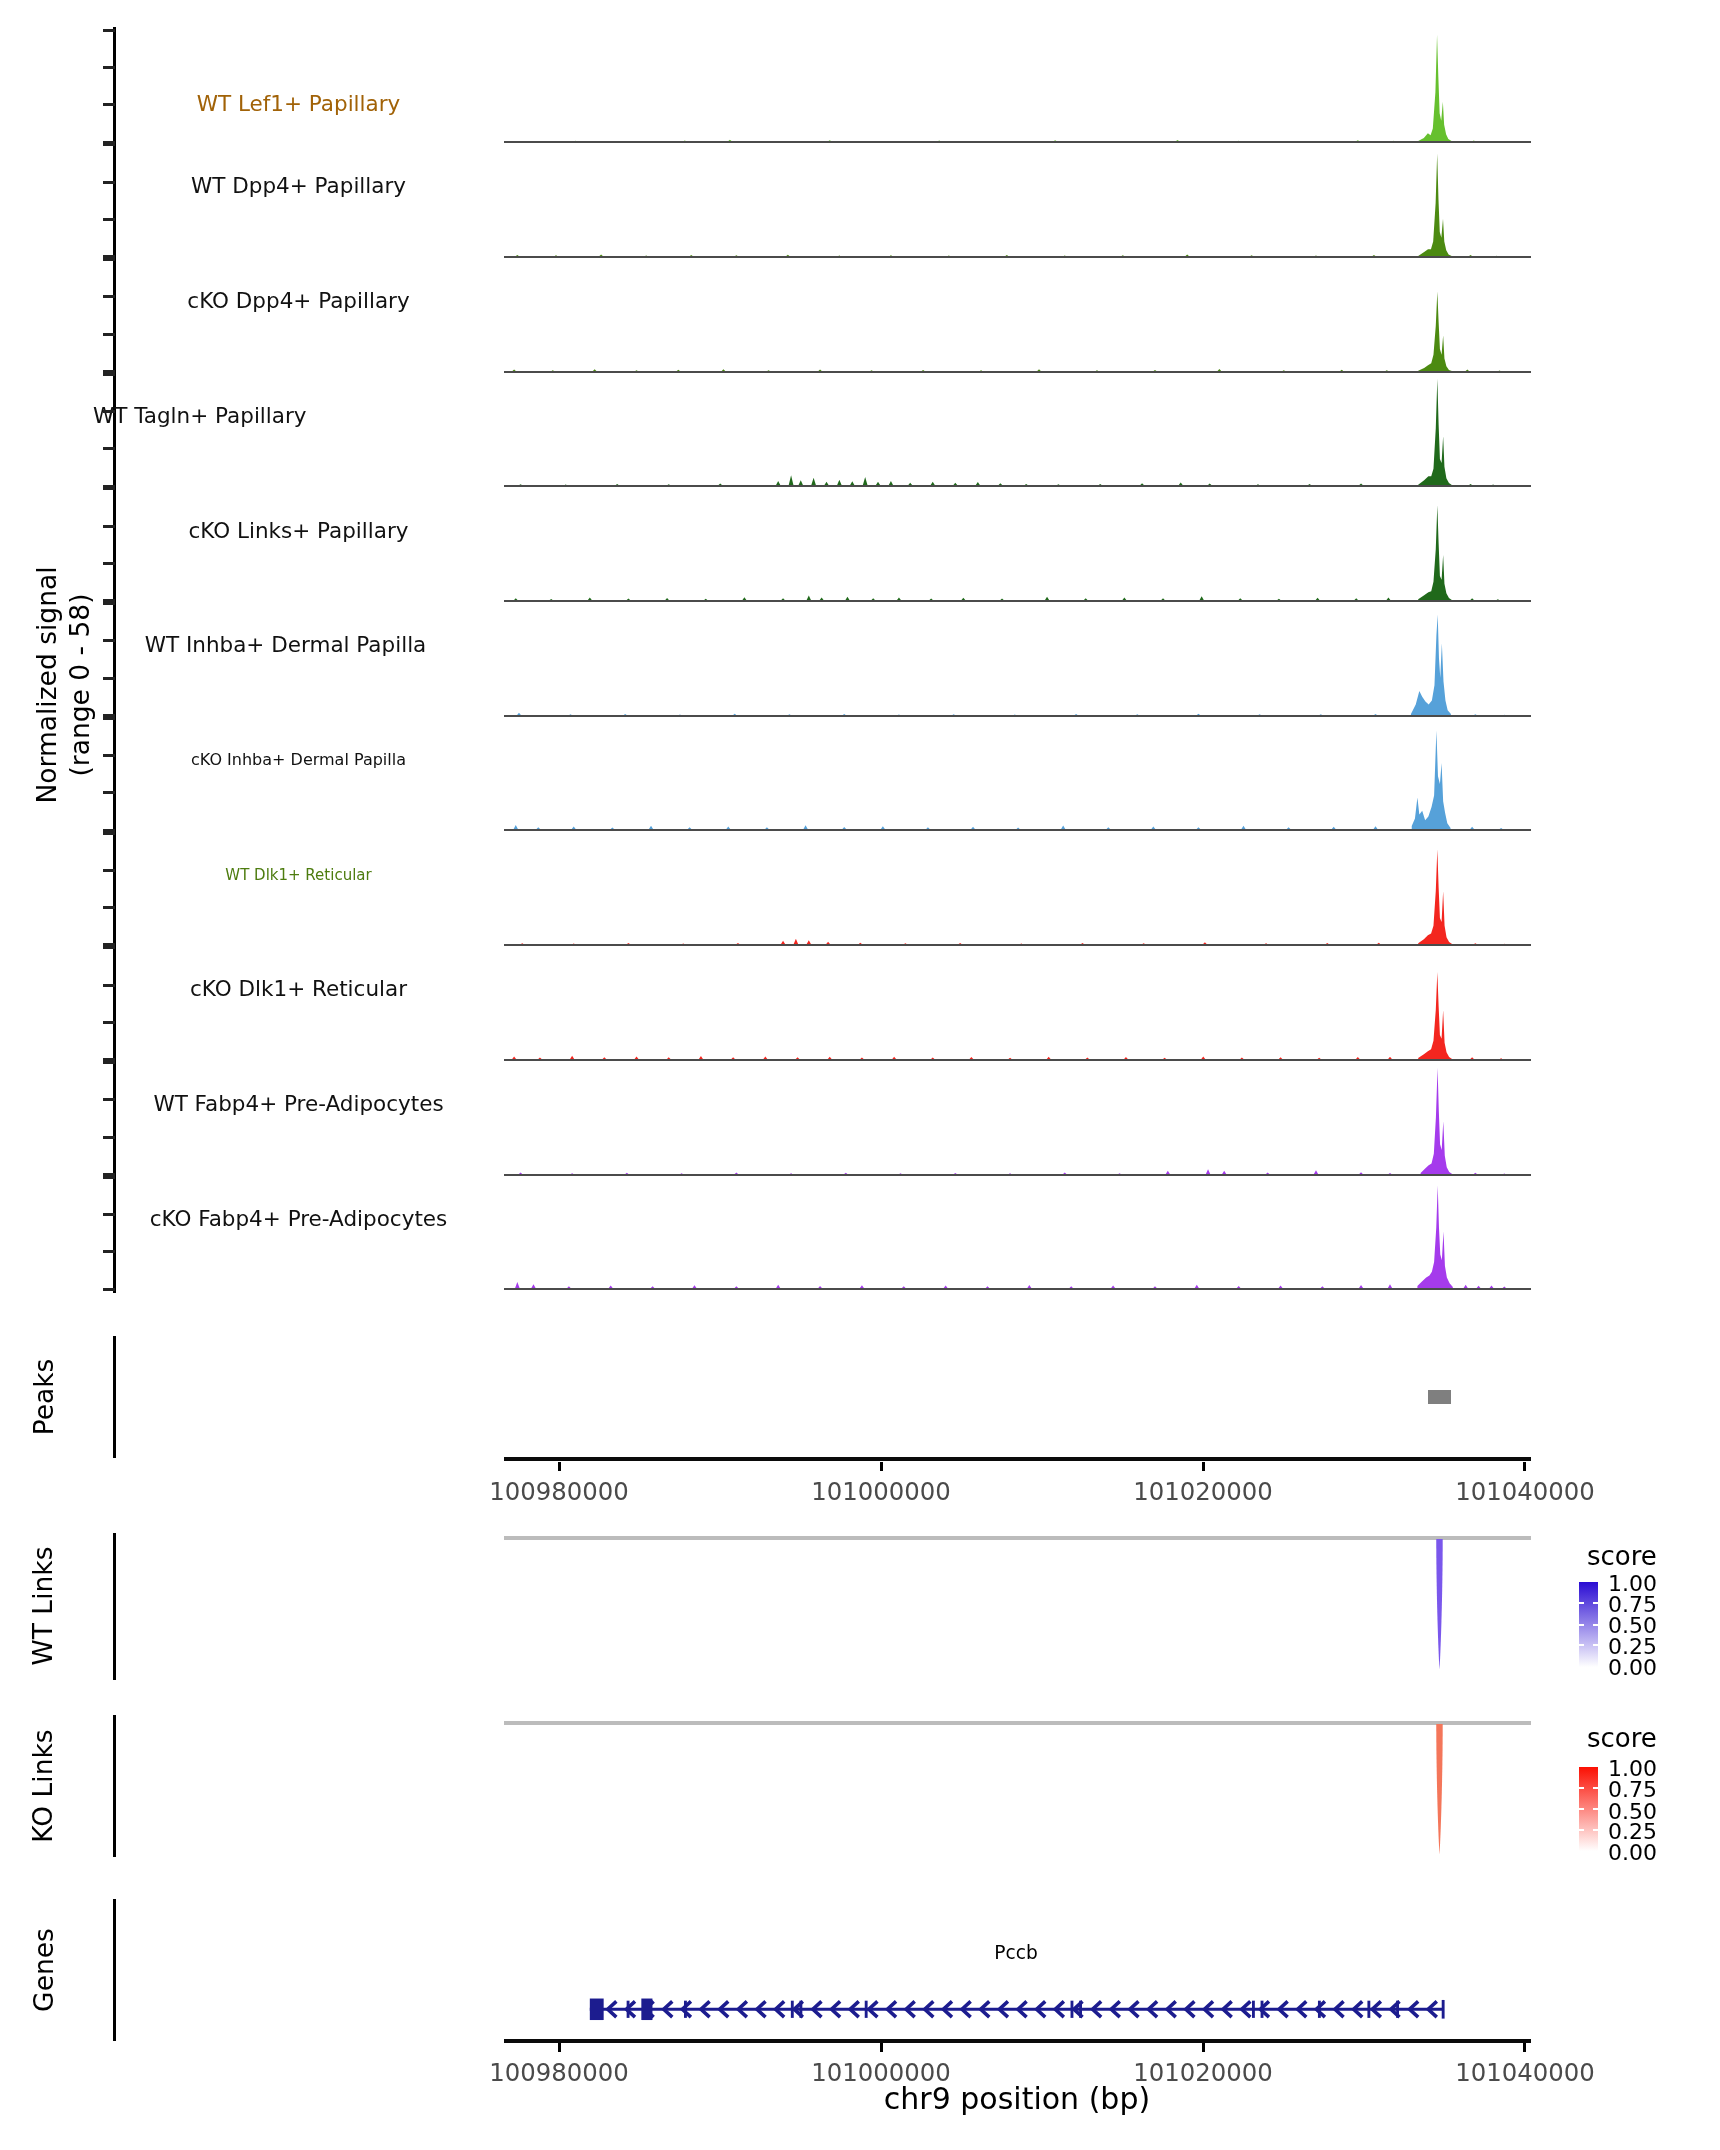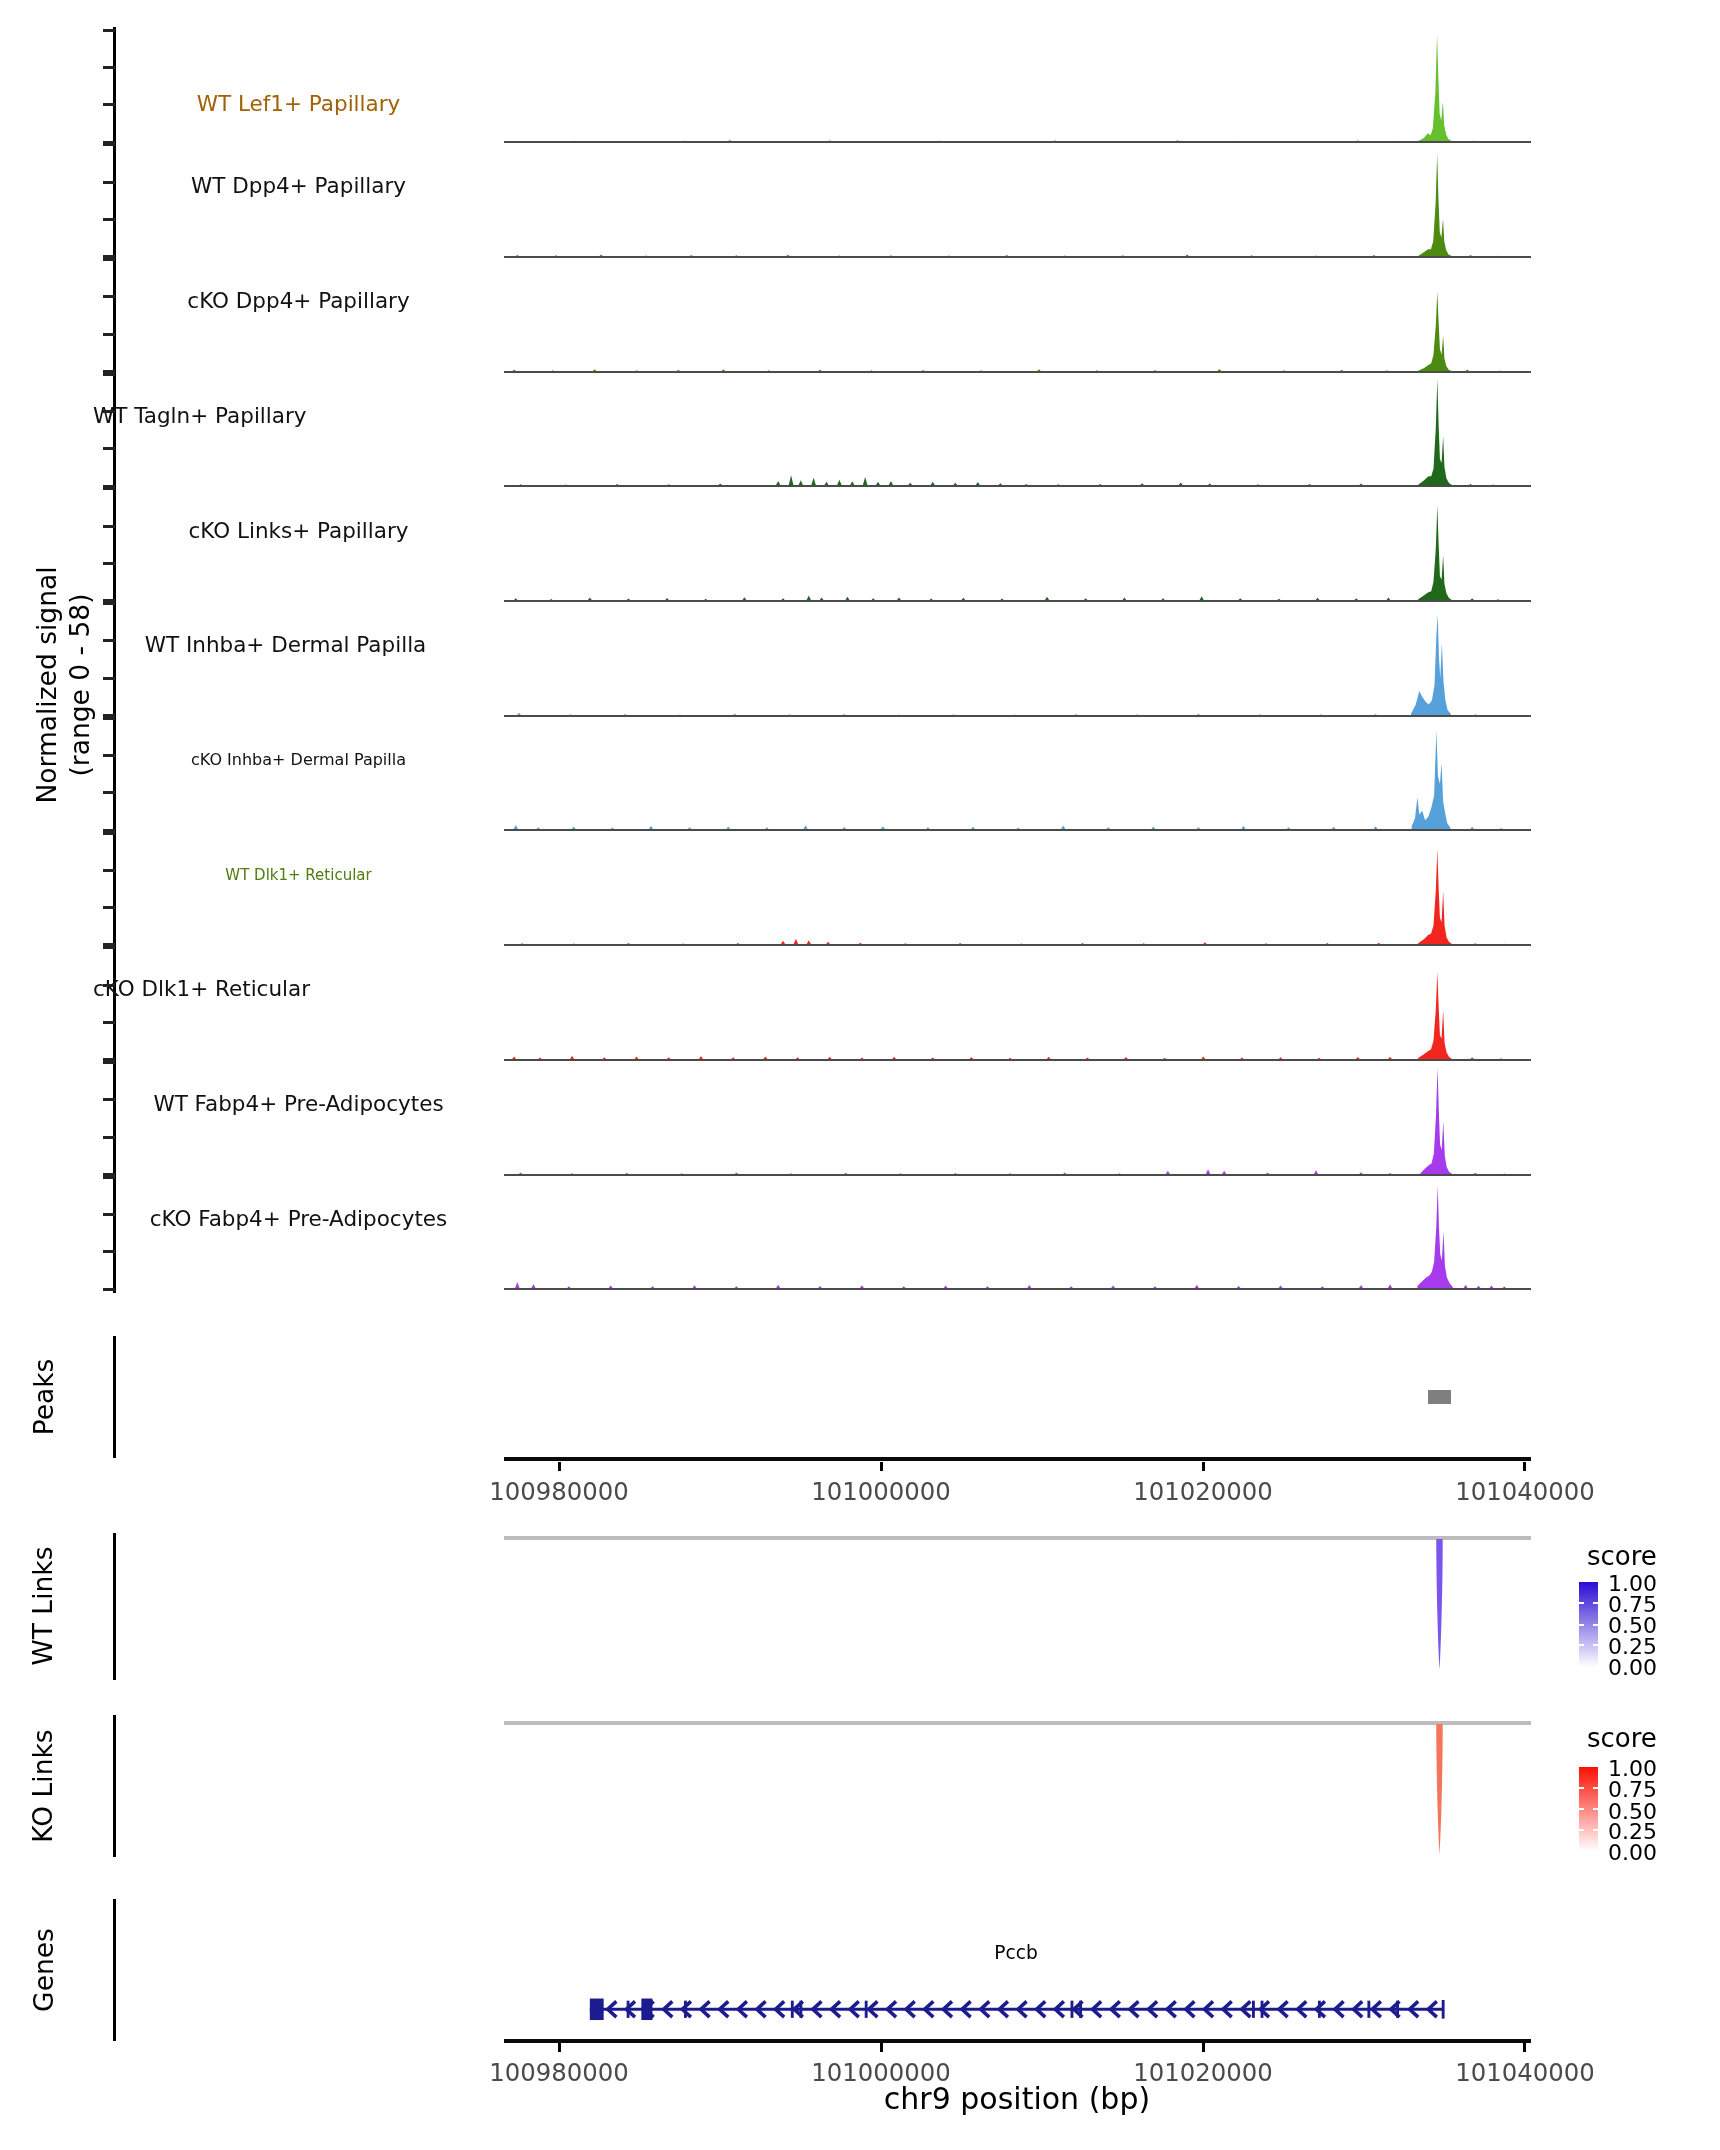--- a/index.html
+++ b/index.html
@@ -150,21 +150,21 @@
     <div style="position: absolute; left: 93px; top: 862px; width: 411px; text-align: center; font-size: 15px; line-height: 26px; color: #4d7c0f;">WT Dlk1+ Reticular</div>
     <div style="position: absolute; left: 103px; top: 943px; width: 11.5px; height: 2.9px; background: rgb(34, 34, 34);"></div>
     <div style="position: absolute; left: 103px; top: 906px; width: 11.5px; height: 2.9px; background: rgb(34, 34, 34);"></div>
     <div style="position: absolute; left: 103px; top: 869px; width: 11.5px; height: 2.9px; background: rgb(34, 34, 34);"></div>
     <div style="position: absolute; left: 103px; top: 832px; width: 11.5px; height: 2.9px; background: rgb(34, 34, 34);"></div>
     <svg width="1027" height="115" style="position: absolute; left: 504px; top: 830px;" viewBox="0 0 1432 160">
       <path d="M1274.7,160 L1274.7,157.9 L1282.6,152.0 L1288.2,146.7 L1292.7,144.0 L1296.0,133.3 L1299.2,85.3 L1301.4,26.7 L1303.2,80.0 L1305.0,122.7 L1307.3,128.0 L1309.5,85.3 L1311.5,133.3 L1314.2,149.3 L1317.8,156.0 L1321.9,158.7 L1321.9,160 Z" fill="#F3261F"></path>
       <path d="M21.9,160 L25.4,157.6 L28.9,160 Z M93.7,160 L97.2,158.1 L100.7,160 Z M170.0,160 L173.5,157.3 L177.0,160 Z M246.4,160 L249.9,158.1 L253.4,160 Z M322.7,160 L326.2,157.3 L329.7,160 Z M385.6,160 L389.1,154.1 L392.6,160 Z M403.5,160 L407.0,151.5 L410.5,160 Z M421.5,160 L425.0,153.6 L428.5,160 Z M448.4,160 L451.9,155.7 L455.4,160 Z M493.3,160 L496.8,157.1 L500.3,160 Z M556.2,160 L559.7,157.9 L563.2,160 Z M632.5,160 L636.0,157.3 L639.5,160 Z M717.8,160 L721.3,158.1 L724.8,160 Z M803.1,160 L806.6,157.3 L810.1,160 Z M888.4,160 L891.9,157.9 L895.4,160 Z M973.8,160 L977.3,156.3 L980.8,160 Z M1059.1,160 L1062.6,157.9 L1066.1,160 Z M1144.4,160 L1147.9,157.3 L1151.4,160 Z M1216.2,160 L1219.7,157.1 L1223.2,160 Z M1350.9,160 L1354.4,157.6 L1357.9,160 Z M1391.3,160 L1394.8,158.4 L1398.3,160 Z " fill="#F3261F"></path>
     </svg>
     <div style="position: absolute; left: 504px; top: 944px; width: 1027px; height: 2.2px; background: rgb(75, 75, 75);"></div>
-    <div style="position: absolute; left: 93px; top: 976px; width: 411px; text-align: left; font-size: 21.5px; line-height: 26px; color: rgb(17, 17, 17);">cKO Dlk1+ Reticular</div>
+    <div style="position: absolute; left: 93px; top: 976px; width: 411px; text-align: center; font-size: 21.5px; line-height: 26px; color: rgb(17, 17, 17);">cKO Dlk1+ Reticular</div>
     <div style="position: absolute; left: 103px; top: 1058px; width: 11.5px; height: 2.9px; background: rgb(34, 34, 34);"></div>
     <div style="position: absolute; left: 103px; top: 1021px; width: 11.5px; height: 2.9px; background: rgb(34, 34, 34);"></div>
     <div style="position: absolute; left: 103px; top: 984px; width: 11.5px; height: 2.9px; background: rgb(34, 34, 34);"></div>
     <div style="position: absolute; left: 103px; top: 946px; width: 11.5px; height: 2.9px; background: rgb(34, 34, 34);"></div>
     <svg width="1027" height="115" style="position: absolute; left: 504px; top: 945px;" viewBox="0 0 1432 160">
       <path d="M1274.7,160 L1274.7,157.3 L1282.6,152.0 L1288.2,148.0 L1292.7,145.3 L1296.0,133.3 L1299.2,90.7 L1301.4,37.3 L1303.2,85.3 L1305.0,125.3 L1307.3,130.7 L1309.5,90.7 L1311.5,136.0 L1314.2,149.3 L1317.8,156.0 L1321.9,158.7 L1321.9,160 Z" fill="#F3261F"></path>
       <path d="M10.6,160 L14.1,155.2 L17.6,160 Z M46.6,160 L50.1,156.8 L53.6,160 Z M91.5,160 L95.0,154.1 L98.5,160 Z M136.4,160 L139.9,156.3 L143.4,160 Z M181.3,160 L184.8,155.2 L188.3,160 Z M226.2,160 L229.7,156.5 L233.2,160 Z M271.1,160 L274.6,154.7 L278.1,160 Z M316.0,160 L319.5,156.3 L323.0,160 Z M360.9,160 L364.4,155.2 L367.9,160 Z M405.8,160 L409.3,156.5 L412.8,160 Z M450.7,160 L454.2,155.5 L457.7,160 Z M495.6,160 L499.1,156.8 L502.6,160 Z M540.5,160 L544.0,155.7 L547.5,160 Z M594.3,160 L597.8,156.8 L601.3,160 Z M648.2,160 L651.7,156.0 L655.2,160 Z M702.1,160 L705.6,157.1 L709.1,160 Z M756.0,160 L759.5,155.5 L763.0,160 Z M809.9,160 L813.4,156.8 L816.9,160 Z M863.7,160 L867.2,156.0 L870.7,160 Z M917.6,160 L921.1,157.1 L924.6,160 Z M971.5,160 L975.0,155.2 L978.5,160 Z M1025.4,160 L1028.9,156.8 L1032.4,160 Z M1079.3,160 L1082.8,156.3 L1086.3,160 Z M1133.1,160 L1136.6,157.1 L1140.1,160 Z M1187.0,160 L1190.5,156.0 L1194.0,160 Z M1231.9,160 L1235.4,155.5 L1238.9,160 Z M1346.4,160 L1349.9,156.5 L1353.4,160 Z M1386.8,160 L1390.3,157.9 L1393.8,160 Z " fill="#F3261F"></path>
     </svg>
     <div style="position: absolute; left: 504px; top: 1059px; width: 1027px; height: 2.2px; background: rgb(75, 75, 75);"></div>
     <div style="position: absolute; left: 93px; top: 1091px; width: 411px; text-align: center; font-size: 21.5px; line-height: 26px; color: rgb(17, 17, 17);">WT Fabp4+ Pre-Adipocytes</div>

